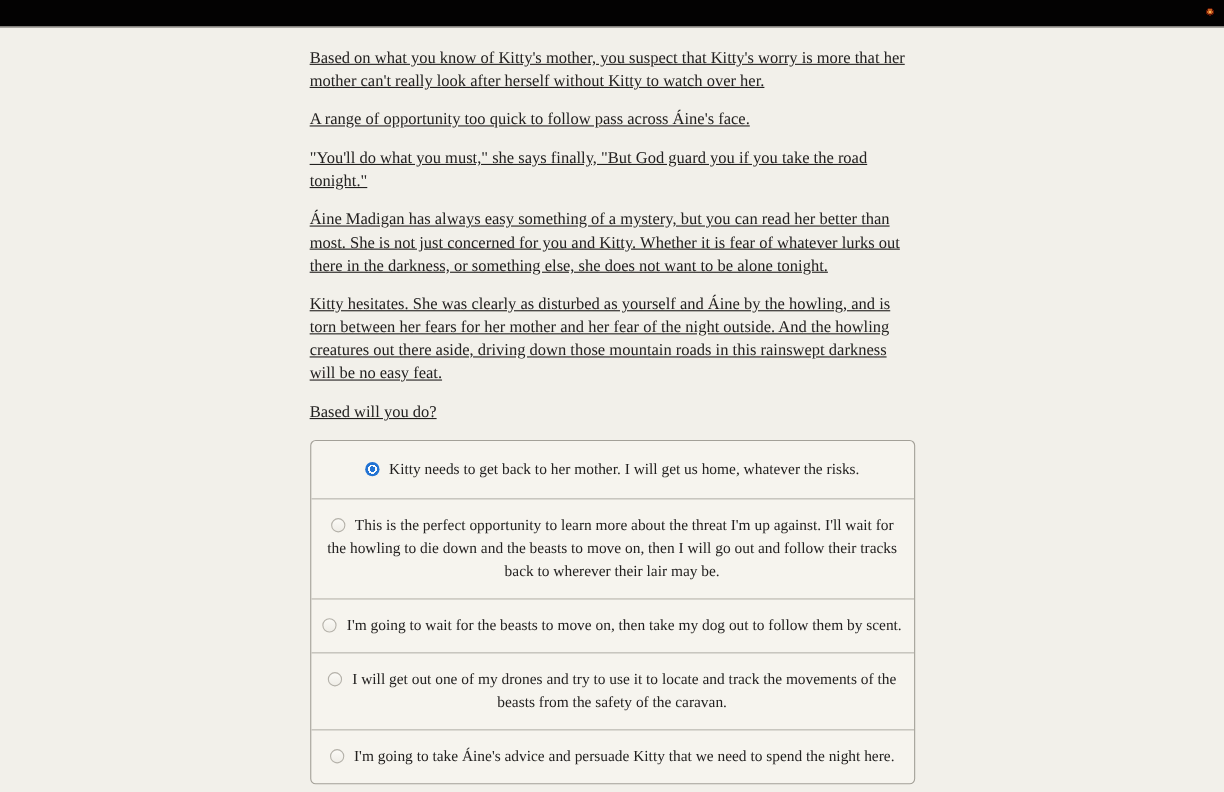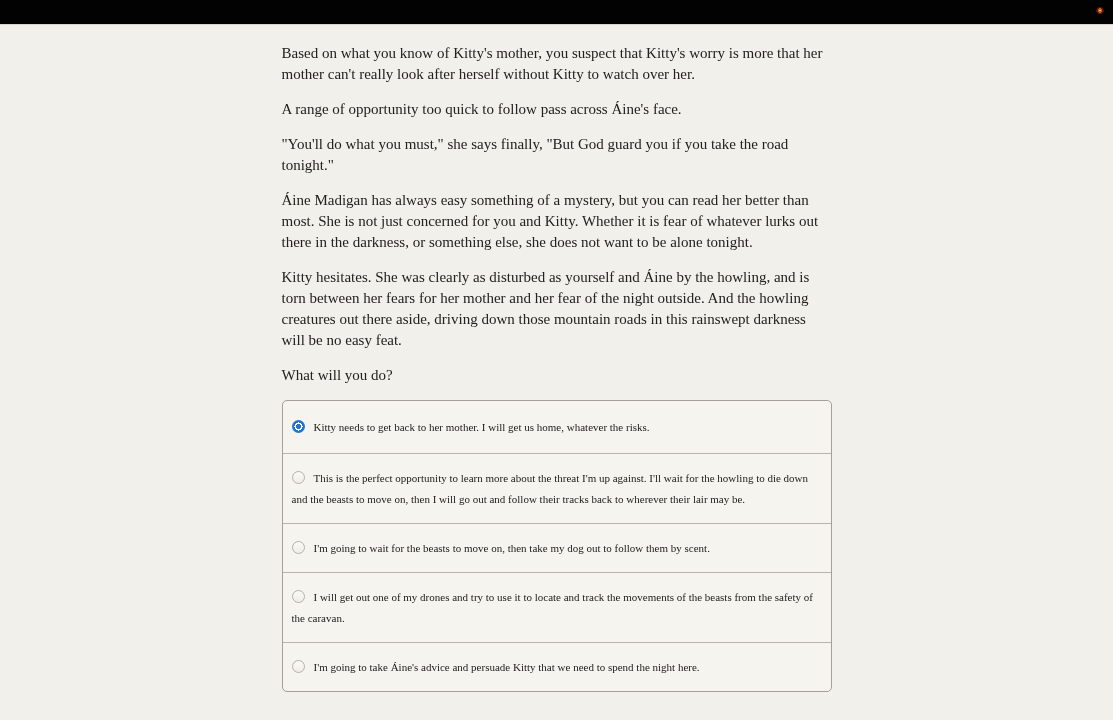--- a/index.html
+++ b/index.html
@@ -36,34 +36,36 @@
   }
   .story-col {
     width: 550px;
     margin: 0 auto;
     padding-top: 18px;
     font-size: 15px;
     line-height: 21px;
   }
   .story-col p {
     margin: 0 0 14px 0;
+    text-decoration: underline;
   }
   .choice-box {
     margin-top: 12px;
     border: 1px solid #a3a098;
     border-radius: 5px;
     background: #f6f4ee;
     overflow: hidden;
   }
   .choice-row {
     display: block;
     padding: 14px 9px 13px 9px;
     cursor: pointer;
-    font-size: 11px;
+    font-size: 14px;
     line-height: 21px;
+    text-align: center;
   }
   .choice-row + .choice-row {
     border-top: 1px solid #b6b3ab;
   }
   .choice-row.single {
     padding-top: 16px;
     padding-bottom: 15px;
   }
   .radio {
     display: inline-block;
@@ -90,21 +92,21 @@
 <div class="top-bar">
   <span class="notif-dot"></span>
 </div>
 
 <div class="story-col">
   <p>Based on what you know of Kitty's mother, you suspect that Kitty's worry is more that her mother can't really look after herself without Kitty to watch over her.</p>
   <p>A range of opportunity too quick to follow pass across Áine's face.</p>
   <p>"You'll do what you must," she says finally, "But God guard you if you take the road tonight."</p>
   <p>Áine Madigan has always easy something of a mystery, but you can read her better than most. She is not just concerned for you and Kitty. Whether it is fear of whatever lurks out there in the darkness, or something else, she does not want to be alone tonight.</p>
   <p>Kitty hesitates. She was clearly as disturbed as yourself and Áine by the howling, and is torn between her fears for her mother and her fear of the night outside. And the howling creatures out there aside, driving down those mountain roads in this rainswept darkness will be no easy feat.</p>
-  <p>What will you do?</p>
+  <p>Based will you do?</p>
 
   <div class="choice-box">
     <label class="choice-row single"><span class="radio checked"></span><span>Kitty needs to get back to her mother. I will get us home, whatever the risks.</span></label>
     <label class="choice-row"><span class="radio"></span><span>This is the perfect opportunity to learn more about the threat I'm up against. I'll wait for the howling to die down and the beasts to move on, then I will go out and follow their tracks back to wherever their lair may be.</span></label>
     <label class="choice-row"><span class="radio"></span><span>I'm going to wait for the beasts to move on, then take my dog out to follow them by scent.</span></label>
     <label class="choice-row"><span class="radio"></span><span>I will get out one of my drones and try to use it to locate and track the movements of the beasts from the safety of the caravan.</span></label>
     <label class="choice-row"><span class="radio"></span><span>I'm going to take Áine's advice and persuade Kitty that we need to spend the night here.</span></label>
   </div>
 </div>
 

